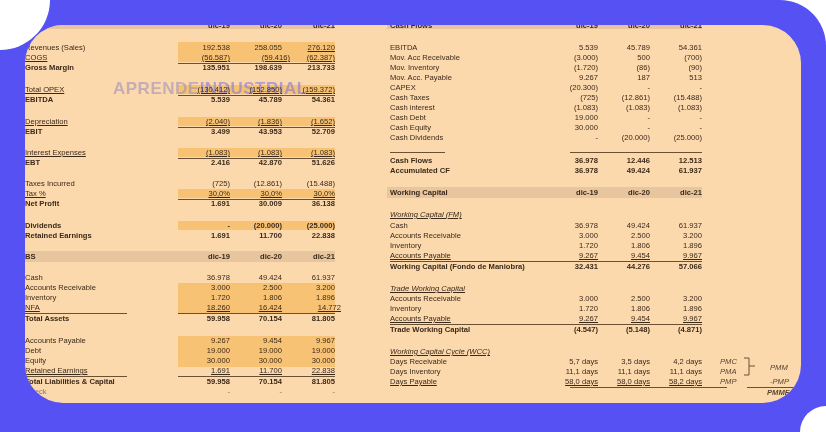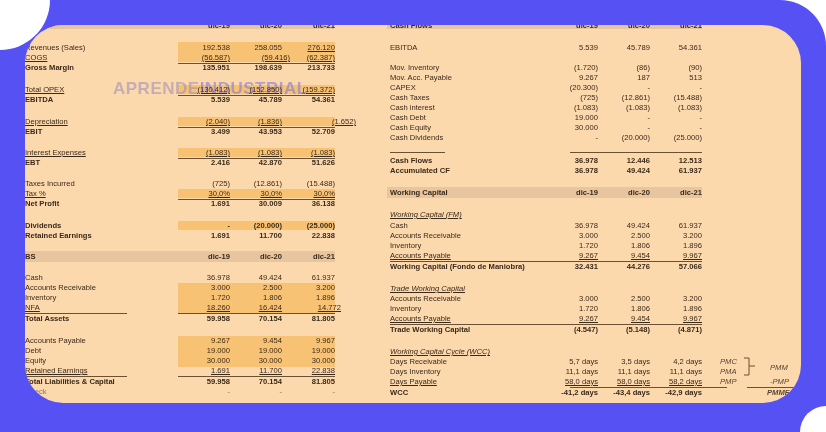--- a/index.html
+++ b/index.html
@@ -96,21 +96,21 @@
     <span class="lbl">EBITDA</span>
     <span class="v" style="left:145px;">5.539</span>
     <span class="v" style="left:197px;">45.789</span>
     <span class="v" style="left:250px;">54.361</span>
   </div>
 
   <div class="row" style="top:92px;width:320px;">
     <span class="lbl ul">Depreciation</span>
     <span class="v ul" style="left:145px;">(2.040)</span>
     <span class="v ul" style="left:197px;">(1.836)</span>
-    <span class="v ul" style="left:250px;margin-left:21px;">(1.652)</span>
+    <span class="v ul" style="left:250px;">(1.652)</span>
   </div>
   <div class="line" style="left:153px;top:102px;width:157px;"></div>
   <div class="row bold" style="top:102px;width:320px;">
     <span class="lbl">EBIT</span>
     <span class="v" style="left:145px;">3.499</span>
     <span class="v" style="left:197px;">43.953</span>
     <span class="v" style="left:250px;">52.709</span>
   </div>
 
   <div class="row" style="top:123px;width:320px;">
@@ -250,20 +250,26 @@
     <span class="v" style="left:200px;">dic-20</span>
     <span class="v" style="left:252px;">dic-21</span>
   </div>
 
   <div class="row" style="top:18px;left:365px;width:320px;">
     <span class="lbl">EBITDA</span>
     <span class="v" style="left:148px;">5.539</span>
     <span class="v" style="left:200px;">45.789</span>
     <span class="v" style="left:252px;">54.361</span>
   </div>
+  <div class="row" style="top:28px;left:365px;width:320px;">
+    <span class="lbl">Mov. Acc Receivable</span>
+    <span class="v" style="left:148px;">(3.000)</span>
+    <span class="v" style="left:200px;">500</span>
+    <span class="v" style="left:252px;">(700)</span>
+  </div>
   <div class="row" style="top:38px;left:365px;width:320px;">
     <span class="lbl">Mov. Inventory</span>
     <span class="v" style="left:148px;">(1.720)</span>
     <span class="v" style="left:200px;">(86)</span>
     <span class="v" style="left:252px;">(90)</span>
   </div>
   <div class="row" style="top:48px;left:365px;width:320px;">
     <span class="lbl">Mov. Acc. Payable</span>
     <span class="v" style="left:148px;">9.267</span>
     <span class="v" style="left:200px;">187</span>
@@ -401,26 +407,20 @@
     <span class="v" style="left:200px;">11,1 days</span>
     <span class="v" style="left:252px;">11,1 days</span>
   </div>
   <div class="row" style="top:352px;left:365px;width:320px;">
     <span class="lbl ul">Days Payable</span>
     <span class="v ul" style="left:148px;">58,0 days</span>
     <span class="v ul" style="left:200px;">58,0 days</span>
     <span class="v ul" style="left:252px;">58,2 days</span>
   </div>
   <div class="line" style="left:545px;top:362px;width:157px;"></div>
-  <div class="row bold" style="top:363px;left:365px;width:320px;">
-    <span class="lbl">WCC</span>
-    <span class="v" style="left:148px;">-41,2 days</span>
-    <span class="v" style="left:200px;">-43,4 days</span>
-    <span class="v" style="left:252px;">-42,9 days</span>
-  </div>
 
   <span class="pm" style="left:695px;top:332px;">PMC</span>
   <span class="pm" style="left:695px;top:342px;">PMA</span>
   <span class="pm" style="left:695px;top:352px;">PMP</span>
   <svg style="position:absolute;left:718px;top:332px;" width="20" height="20">
     <path d="M1 1 H6 V9 H12 M6 9 V18 H1" stroke="#6b5134" fill="none" stroke-width="1"></path>
   </svg>
   <span class="pm" style="left:745px;top:338px;">PMM</span>
   <span class="pm" style="left:745px;top:352px;">-PMP</span>
   <div class="line" style="left:722px;top:362px;width:50px;"></div>

